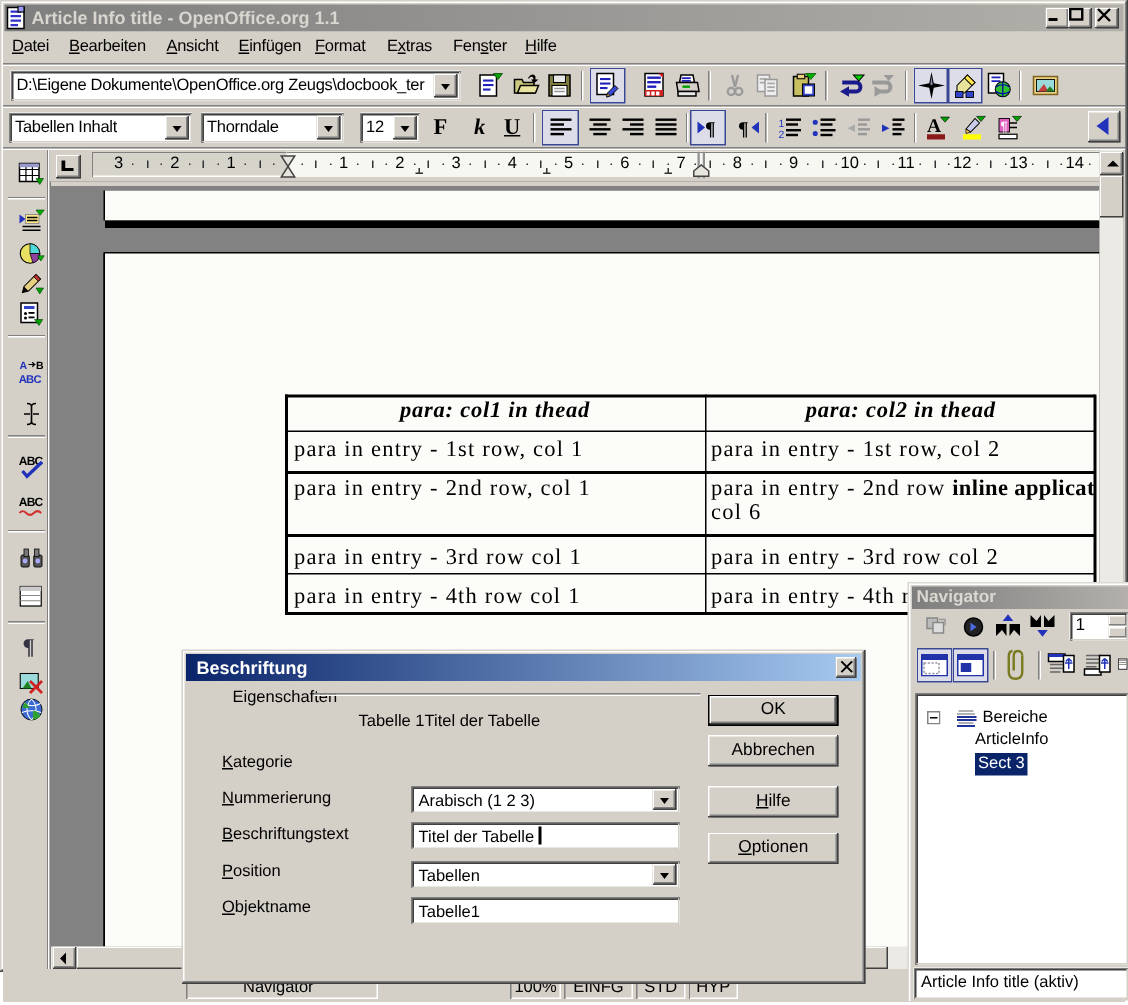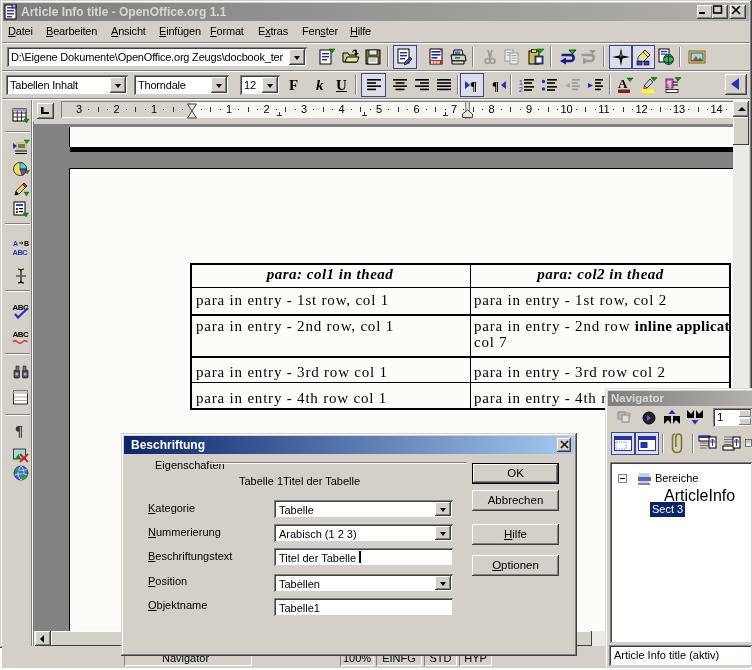--- a/index.html
+++ b/index.html
@@ -658,21 +658,21 @@
       <div class="tline" style="left:156px;top:260.5px;width:540px;height:1.5px;"></div>
       <div class="tline" style="left:156px;top:287px;width:540px;height:1.5px;"></div>
 
       <div class="dtx" style="left:157px;top:145px;width:278px;text-align:center;font-weight:bold;font-style:italic;letter-spacing:0.5px;">para: col1 in thead</div>
       <div class="dtx" style="left:437px;top:145px;width:259px;text-align:center;font-weight:bold;font-style:italic;letter-spacing:0.5px;">para: col2 in thead</div>
 
       <div class="dtx" style="left:162px;top:171px;">para in entry - 1st row, col 1</div>
       <div class="dtx" style="left:440px;top:171px;">para in entry - 1st row, col 2</div>
       <div class="dtx" style="left:162px;top:196.5px;">para in entry - 2nd row, col 1</div>
       <div class="dtx" style="left:440px;top:196.5px;width:256px;overflow:hidden;">para in entry - 2nd row <b>inline application</b></div>
-      <div class="dtx" style="left:440px;top:212.5px;">col 7</div>
+      <div class="dtx" style="left:440px;top:212.5px;">col 6</div>
       <div class="dtx" style="left:162px;top:243px;">para in entry - 3rd row col 1</div>
       <div class="dtx" style="left:440px;top:243px;">para in entry - 3rd row col 2</div>
       <div class="dtx" style="left:162px;top:268.5px;">para in entry - 4th row col 1</div>
       <div class="dtx" style="left:440px;top:268.5px;">para in entry - 4th row col 2</div>
     </div>
 
     <div class="abs sbtrack" style="left:1px;top:531px;width:699px;height:15px;"></div>
     <div class="sbbtn" style="left:2px;top:531px;width:16px;height:15px;"></div>
     <div class="arrow" style="left:7px;top:535px;border:4px solid transparent;border-right:4px solid #000;border-left:none;"></div>
     <div class="abs" style="left:18px;top:531px;width:541px;height:15px;background:#d4d0c8;box-shadow:inset -1px -1px 0 #404040, inset 1px 1px 0 #fff;"></div>
@@ -780,44 +780,40 @@
         <rect x="0.5" y="0.5" width="8" height="8" fill="#fff" stroke="#848484"></rect>
         <path d="M2 4.5 L7 4.5" stroke="#000"></path>
         </svg>
       <svg class="abs" width="15" height="12" viewBox="0 0 15 12" style="left:27px;top:11px;">
         <path d="M2 1 L12 1 M1 3 L13 3" stroke="#999" stroke-width="1.1"></path>
         <path d="M1 5 L14 5 M1 7 L14 7" stroke="#223399" stroke-width="1.3"></path>
         <path d="M2 9 L12 9" stroke="#999" stroke-width="1"></path>
         <path d="M1 11 L13 11" stroke="#223399" stroke-width="1.2"></path>
         </svg>
       <span class="abs" style="left:45px;top:10px;font-size:11px;">Bereiche</span>
-      <span class="abs" style="left:54px;top:25px;font-size:16px;">ArticleInfo</span>
+      <span class="abs" style="left:40px;top:25px;font-size:11px;">ArticleInfo</span>
       <span class="abs" style="left:40px;top:40px;font-size:11px;background:#0a246a;color:#fff;padding:1px 2px 2px;">Sect 3</span>
     </div>
 
     <div class="abs" style="left:4px;top:257px;width:143px;height:21px;background:#fff;box-shadow:inset 1px 1px 0 #808080, inset -1px -1px 0 #d4d0c8, inset 2px 2px 0 #404040;">
       <span class="abs" style="left:5px;top:4px;font-size:11px;white-space:nowrap;">Article Info title (aktiv)</span>
     </div>
   </div>
 
   <div class="abs" id="dlg">
     <div id="dlgtitle">Beschriftung</div>
     <div class="winbtn" style="left:436px;top:5px;width:14px;height:14px;position:absolute;">
         <svg width="11" height="9" viewBox="0 0 12 10" style="margin:2px auto 0;">
           <path d="M2 1 L10 9 M10 1 L2 9" stroke="#000" stroke-width="1.5"></path>
         </svg>
       </div>
     <span class="dlbl" style="left:34px;top:26px;">Eigenschaften</span>
     <div class="abs" style="left:88px;top:29px;width:258px;height:2px;box-shadow:inset 0 1px 0 #808080, inset 0 -1px 0 #fff;"></div>
     <span class="dlbl" style="left:118px;top:42px;font-size:11px;">Tabelle 1Titel der Tabelle</span>
     <span class="dlbl" style="left:27px;top:69px;"><u>K</u>ategorie</span>
-    <div class="dfield" style="top:67px;">
-        <span class="ctext">Tabelle</span>
-      <div class="drop" style="height:14px;"></div>
-      </div>
     <span class="dlbl" style="left:27px;top:93px;"><u>N</u>ummerierung</span>
     <div class="dfield" style="top:91px;">
         <span class="ctext">Arabisch (1 2 3)</span>
       <div class="drop" style="height:14px;"></div>
       </div>
     <span class="dlbl" style="left:27px;top:117px;"><u>B</u>eschriftungstext</span>
     <div class="dfield" style="top:115px;">
         <span class="ctext">Titel der Tabelle</span>
       <div class="abs" style="left:85px;top:3px;width:1.5px;height:12px;background:#000;"></div>
       </div>

